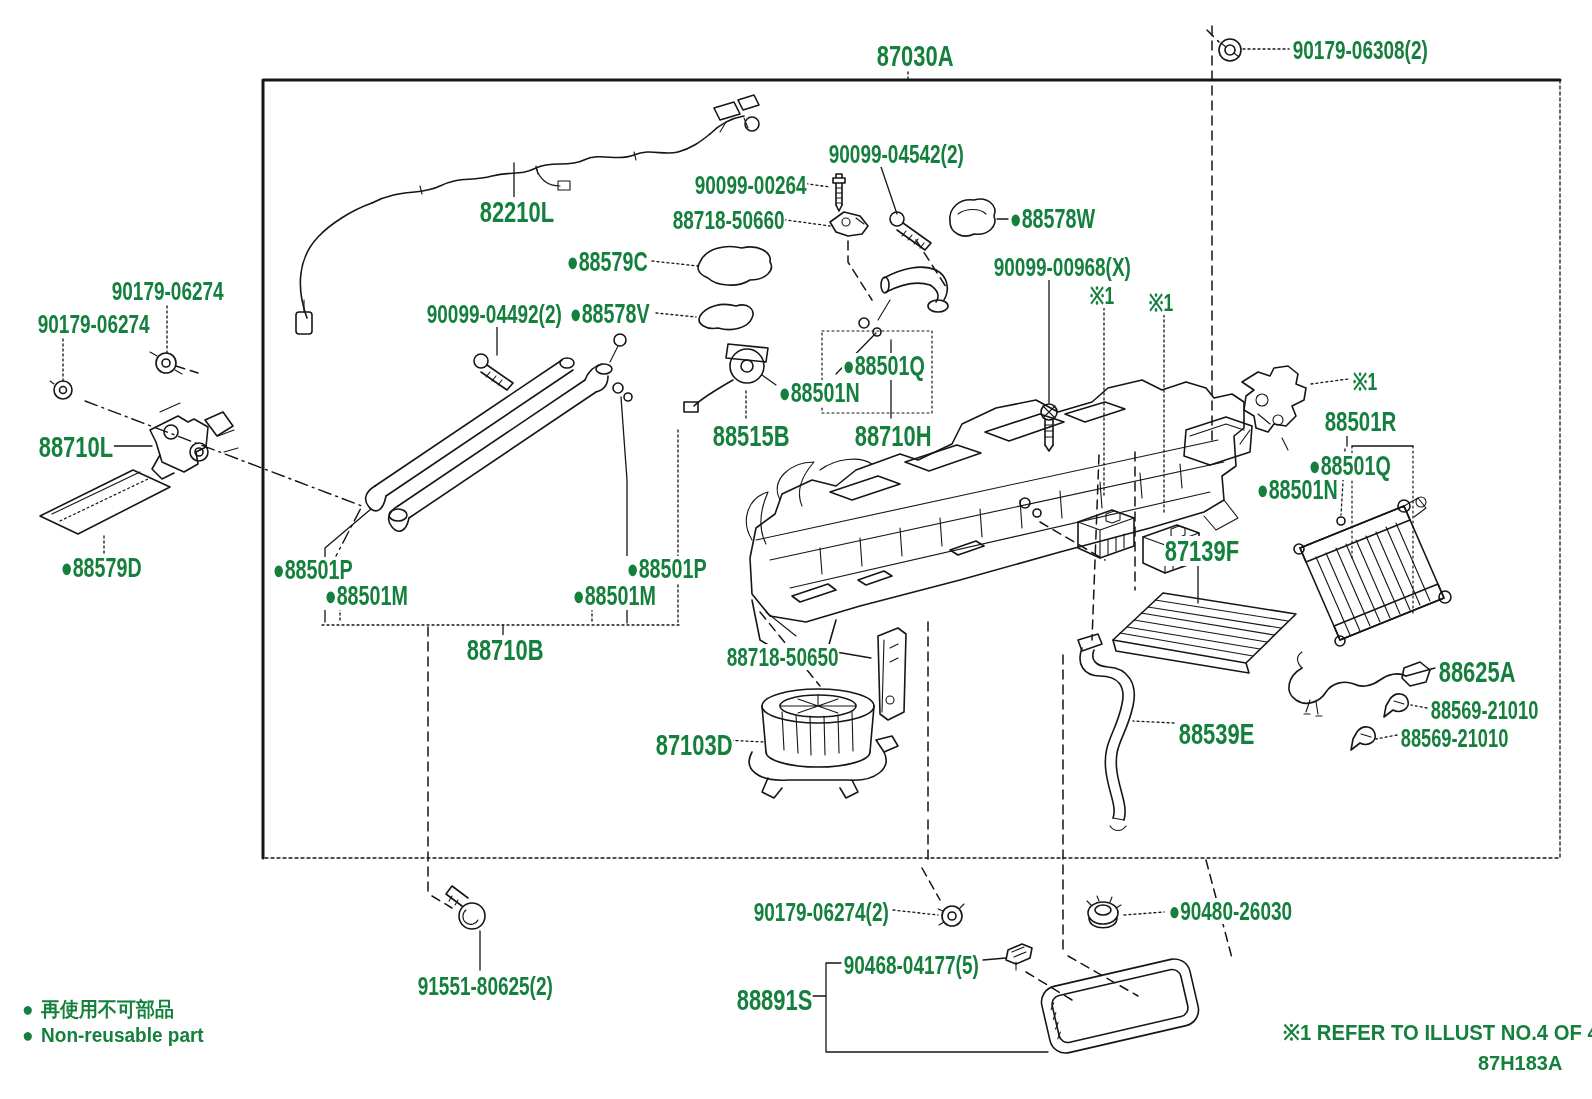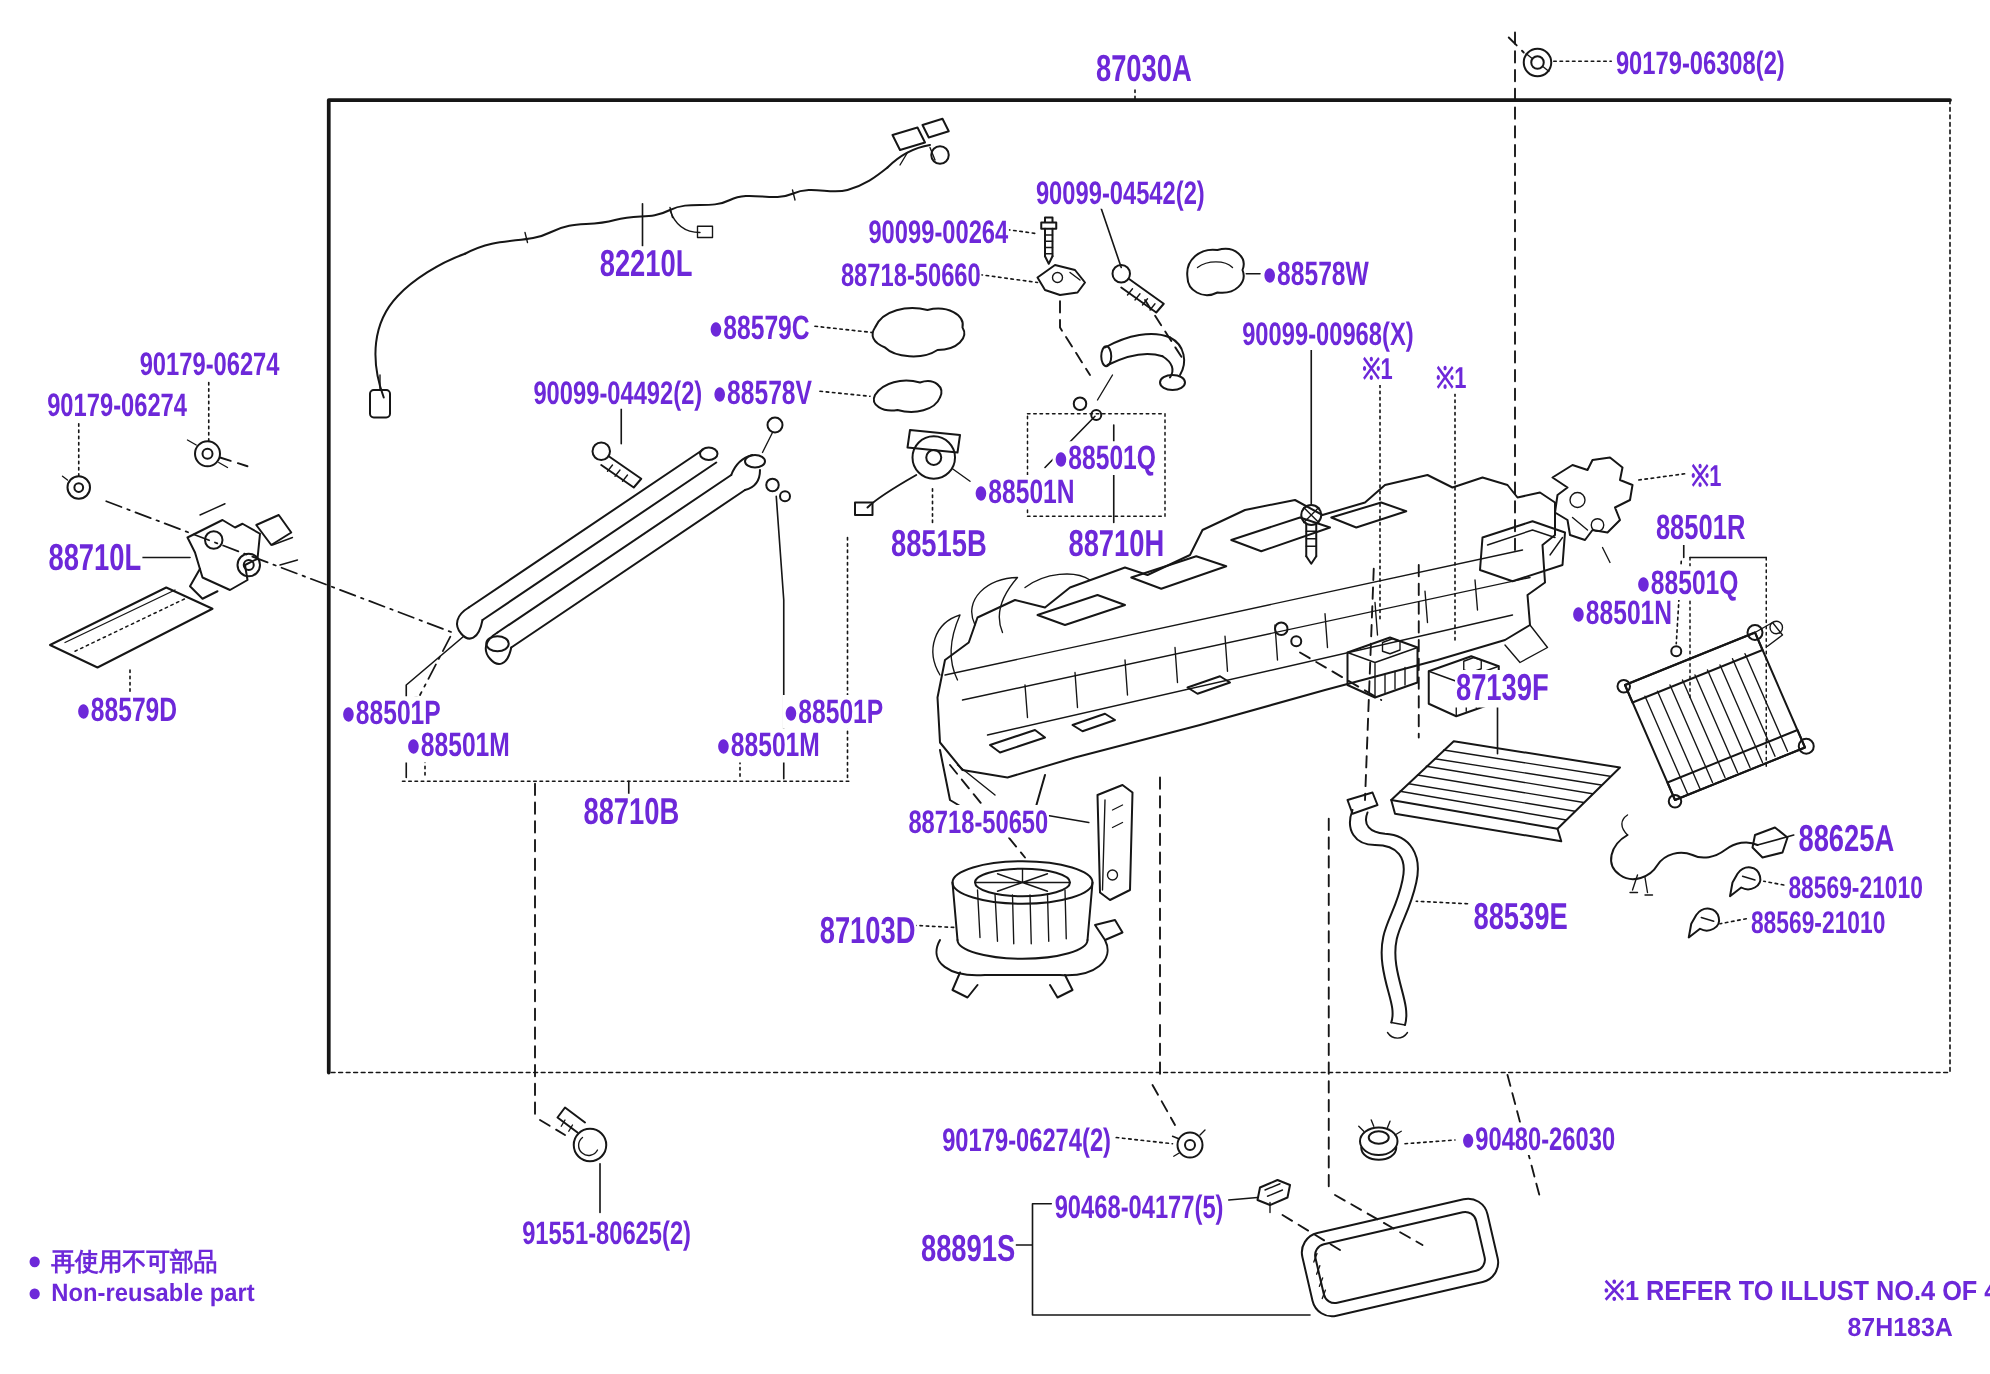--- a/index.html
+++ b/index.html
@@ -1,17 +1,17 @@
 <!DOCTYPE html>
 <html><head>
 <meta charset="utf-8">
 <style>
   html,body{margin:0;padding:0;background:#fff;}
   #stage{position:relative;width:1592px;height:1099px;background:#fff;overflow:hidden;
-         font-family:"Liberation Sans",sans-serif;color:#6d28d9;}
+         font-family:"Liberation Sans",sans-serif;color:#15803d;}
   #art{position:absolute;left:0;top:0;}
   svg *{vector-effect:non-scaling-stroke;}
   svg path,svg line,svg rect,svg circle,svg ellipse,svg polyline{
     stroke:#161616;fill:none;stroke-width:1.6;stroke-linecap:round;stroke-linejoin:round;}
   .thin{stroke-width:1.1;}
   .leader{stroke-width:1.3;stroke-dasharray:2 3;}
   .solidlead{stroke-width:1.3;}
   .dash{stroke-width:1.5;stroke-dasharray:9 6;}
   .dashdot{stroke-width:1.4;stroke-dasharray:13 5 2 5;}
   .dots{stroke-width:1.2;stroke-dasharray:2 3;}

